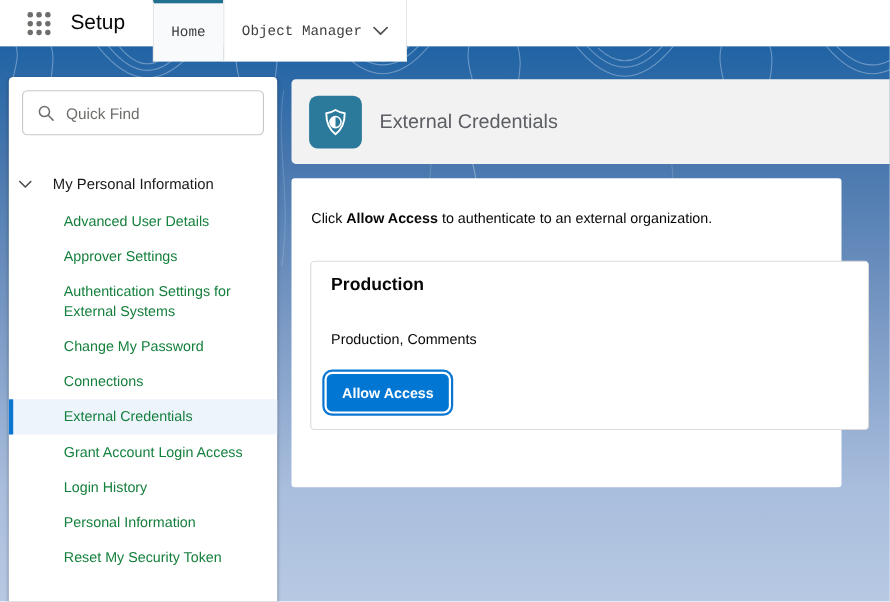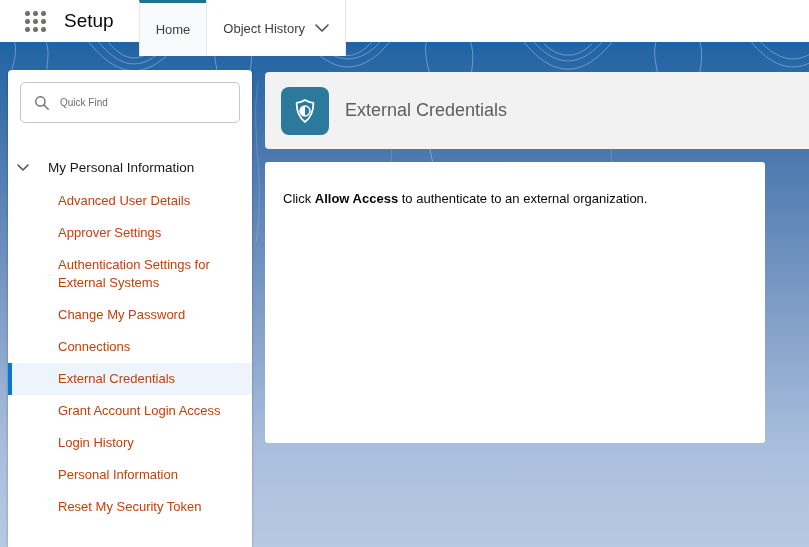--- a/index.html
+++ b/index.html
@@ -5,39 +5,39 @@
   * { margin:0; padding:0; box-sizing:border-box; }
   html,body { width:809px; height:547px; }
   body { font-family:"Liberation Sans", sans-serif; background:#fff; }
   #screen { position:relative; width:809px; height:547px; overflow:hidden; background:#fff; }
 
   
   .topbar { position:absolute; top:0; left:0; width:809px; height:42px; background:#fff; display:flex; align-items:stretch; z-index:3; }
   .waffle { width:21px; height:21px; margin:11px 18px 0 25px; display:grid; grid-template-columns:repeat(3,1fr); grid-template-rows:repeat(3,1fr); gap:3px; cursor:pointer; }
   .waffle i { width:4.5px; height:4.5px; border-radius:50%; background:#706e6b; }
   .app-title { font-size:19px; color:#080707; line-height:42px; margin-right:25px; }
-  .tabs { display:flex; height:56px; }
+  .tabs { display:flex; height:56px;font-family:Liberation Mono, monospace; }
   .tab { position:relative; display:flex; align-items:center; gap:10px; padding:0 16px; font-size:13px; color:#3e3e3c; border-left:1px solid #e5e5e5; cursor:pointer; background:#fff; }
   .tab:last-child { border-right:1px solid #e5e5e5; }
   .tab.active { background:#f8fafc; border-top:3px solid #20718f; }
 
   
   .canvas { position:absolute; top:42px; left:0; width:809px; height:505px; z-index:0;
     background:linear-gradient(180deg,#2063a4 0%,#4776ad 20%,#7e9cc6 52%,#a9bedd 80%,#b7c9e3 100%); }
   .pattern { position:absolute; top:0; left:0; }
 
   
   .sidebar { position:absolute; left:8px; top:70px; width:244px; height:477px; background:#fff; border-radius:4px 4px 0 0; box-shadow:0 1px 3px rgba(0,0,0,.28); z-index:2; }
   .quickfind { position:absolute; left:12px; top:12px; width:220px; height:41px; border:1px solid #c9c7c5; border-radius:5px; background:#fff; display:flex; align-items:center; }
   .quickfind svg { margin:0 10px 0 13px; flex:none; }
-  .quickfind input { border:none; outline:none; flex:1; min-width:0; font-family:"Liberation Sans",sans-serif; font-size:10px; color:#080707; background:transparent; }
+  .quickfind input { border:none; outline:none; flex:1; min-width:0; font-family:"Liberation Sans",sans-serif; font-size:14px; color:#080707; background:transparent; }
   .quickfind input::placeholder { color:#706e6b; opacity:1; }
   .nav-group { position:absolute; left:9px; top:90px; display:flex; align-items:center; gap:19px; font-size:13.5px; color:#181818; cursor:pointer; }
   .nav-list { position:absolute; left:0; top:115px; right:0; list-style:none; }
-  .nav-item { padding:7px 12px 7px 50px; line-height:18px; font-size:13px; color:#c2410c; cursor:pointer; position:relative; }
+  .nav-item { padding:7px 12px 7px 50px; line-height:18px; font-size:13px; color:#15803d; cursor:pointer; position:relative; }
   .nav-item.selected { background:#eef4fc; }
   .nav-item.selected::before { content:""; position:absolute; left:0; top:0; bottom:0; width:4px; background:#0b76d2; }
 
   
   .page-header { position:absolute; left:265px; top:72px; width:544px; height:77px; background:#f3f2f2; border-radius:4px 0 0 4px; display:flex; align-items:center; z-index:1; }
   .obj-icon { width:48px; height:48px; border-radius:8px; background:#2b7a9b; margin-left:16px; display:flex; align-items:center; justify-content:center; flex:none; }
   .page-title { margin-left:16px; font-size:18px; font-weight:400; color:#5b5e63; }
 
   
   .page-body { position:absolute; left:265px; top:162px; width:500px; height:281px; background:#fff; border-radius:3px; z-index:1; }
@@ -96,21 +96,21 @@
         <i></i>
         <i></i>
         <i></i>
     </div>
     <div class="app-title">Setup</div>
     <nav class="tabs">
       <div class="tab active">
         <span>Home</span>
       </div>
       <div class="tab">
-        <span>Object History</span>
+        <span>Object Manager</span>
         <svg width="14" height="8" viewBox="0 0 14 8">
             <path d="M1 1 L7 7 L13 1" fill="none" stroke="#514f4d" stroke-width="1.6" stroke-linecap="round" stroke-linejoin="round"></path>
           </svg>
       </div>
     </nav>
   </header>
 
   <aside class="sidebar">
     <div class="quickfind">
       <svg width="16" height="16" viewBox="0 0 16 16">
@@ -145,15 +145,20 @@
         <path d="M12 2.6 C9.8 4 7.1 4.8 4.8 5.1 C4.8 11.6 7 17.6 12 21.4 C17 17.6 19.2 11.6 19.2 5.1 C16.9 4.8 14.2 4 12 2.6 Z" fill="none" stroke="#ffffff" stroke-width="1.5" stroke-linejoin="round"></path>
         <circle cx="12" cy="12" r="4.3" fill="none" stroke="#ffffff" stroke-width="1.2"></circle>
         <path d="M12 7.7 A4.3 4.3 0 0 0 12 16.3 Z" fill="#ffffff"></path>
       </svg>
     </div>
     <h1 class="page-title">External Credentials</h1>
   </section>
 
   <section class="page-body">
     <p class="intro"><span>Click </span><b>Allow Access</b><span> to authenticate to an external organization.</span></p>
+    <div class="cred-card">
+      <h2 class="cred-title">Production</h2>
+      <p class="cred-sub">Production, Comments</p>
+      <button class="btn-primary">Allow Access</button>
+    </div>
   </section>
 
 </div>
 
 </body></html>

